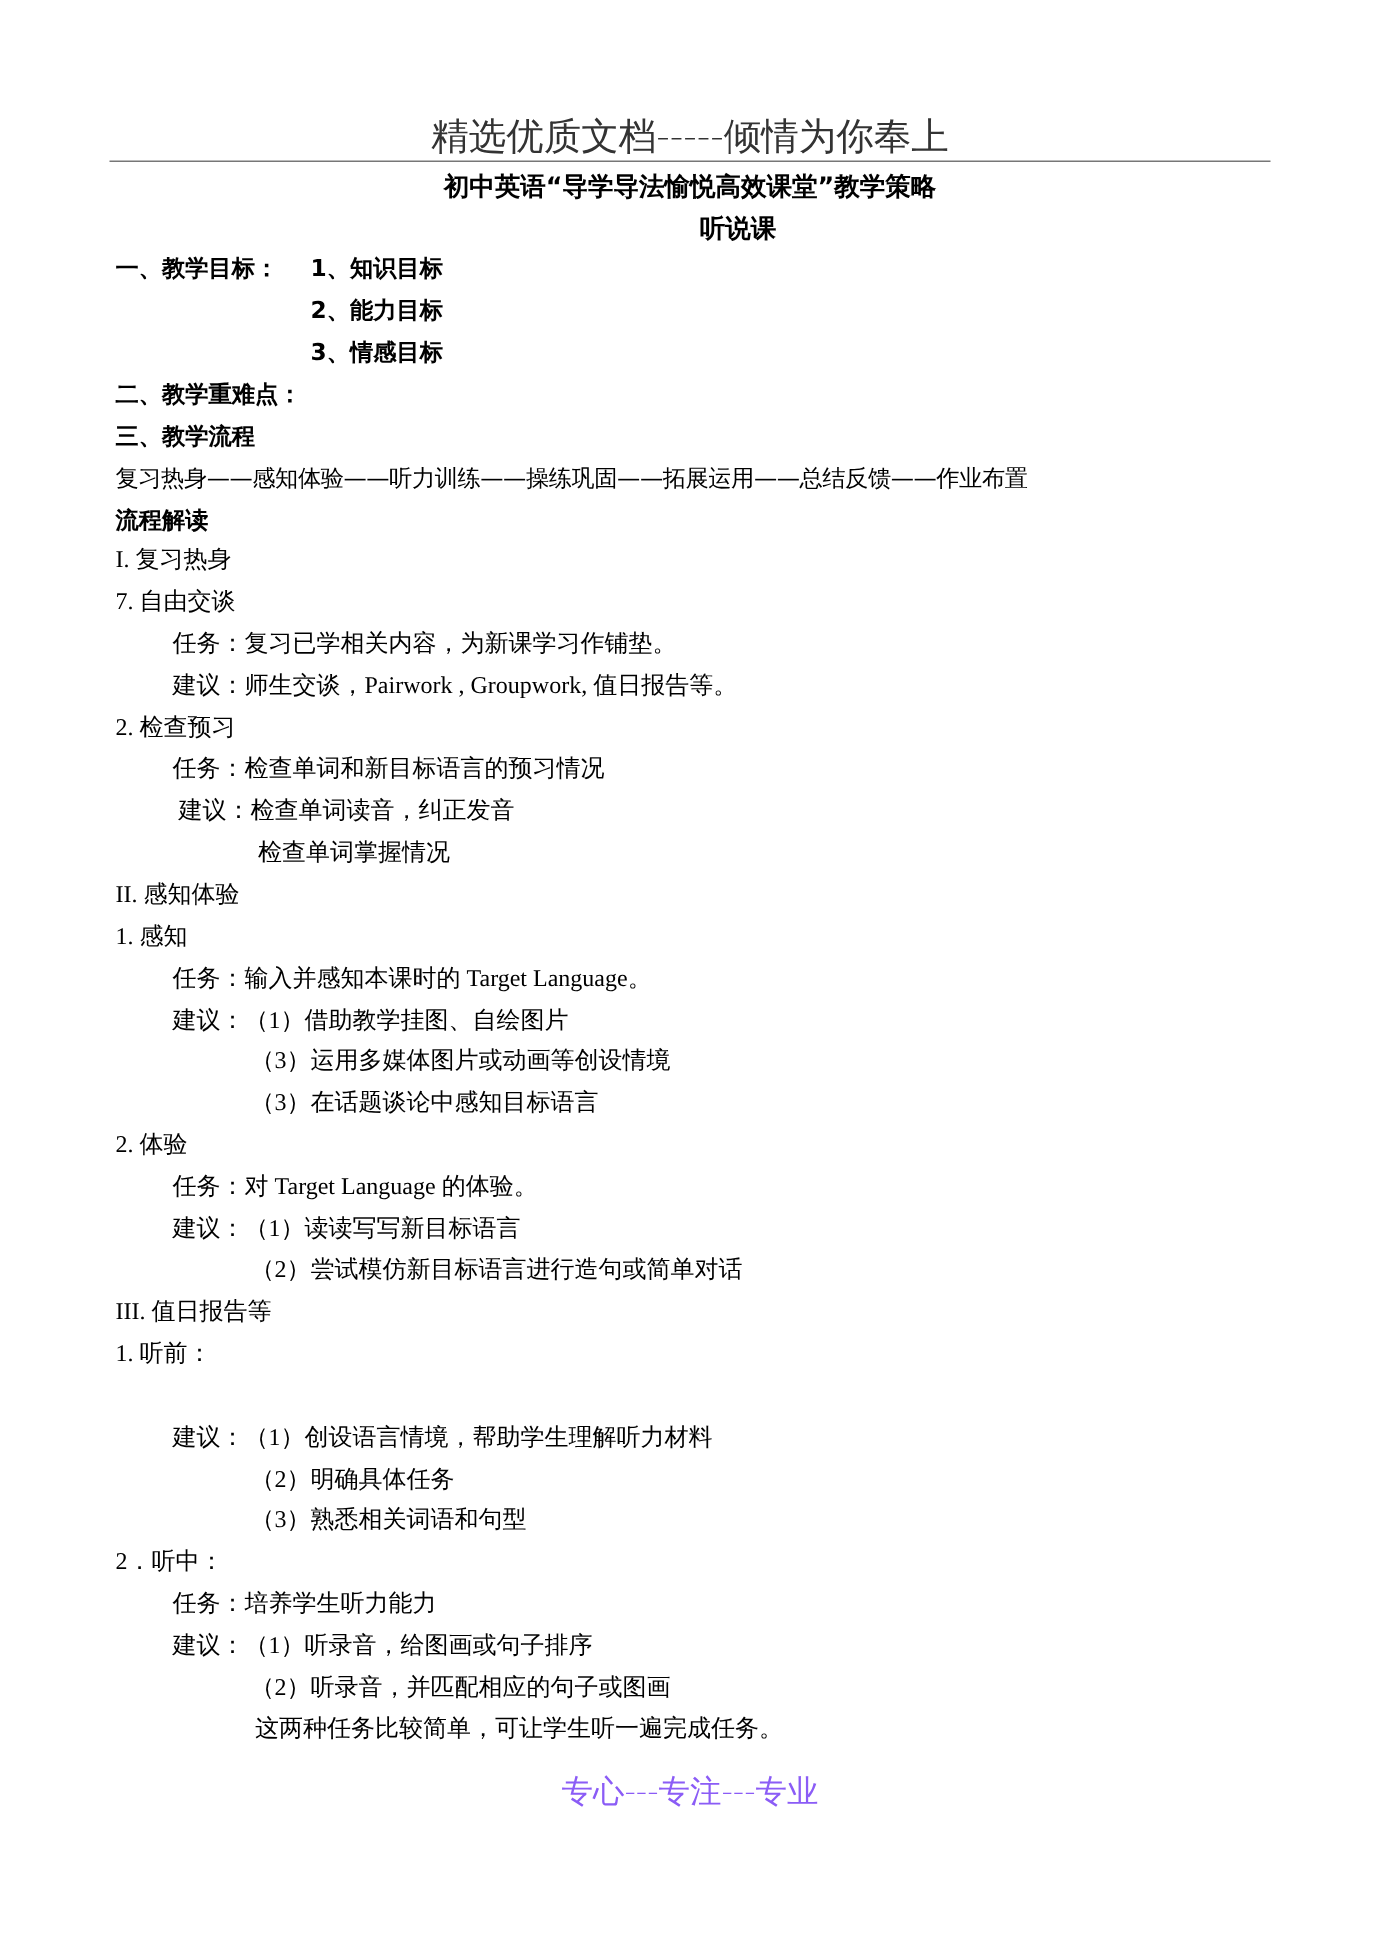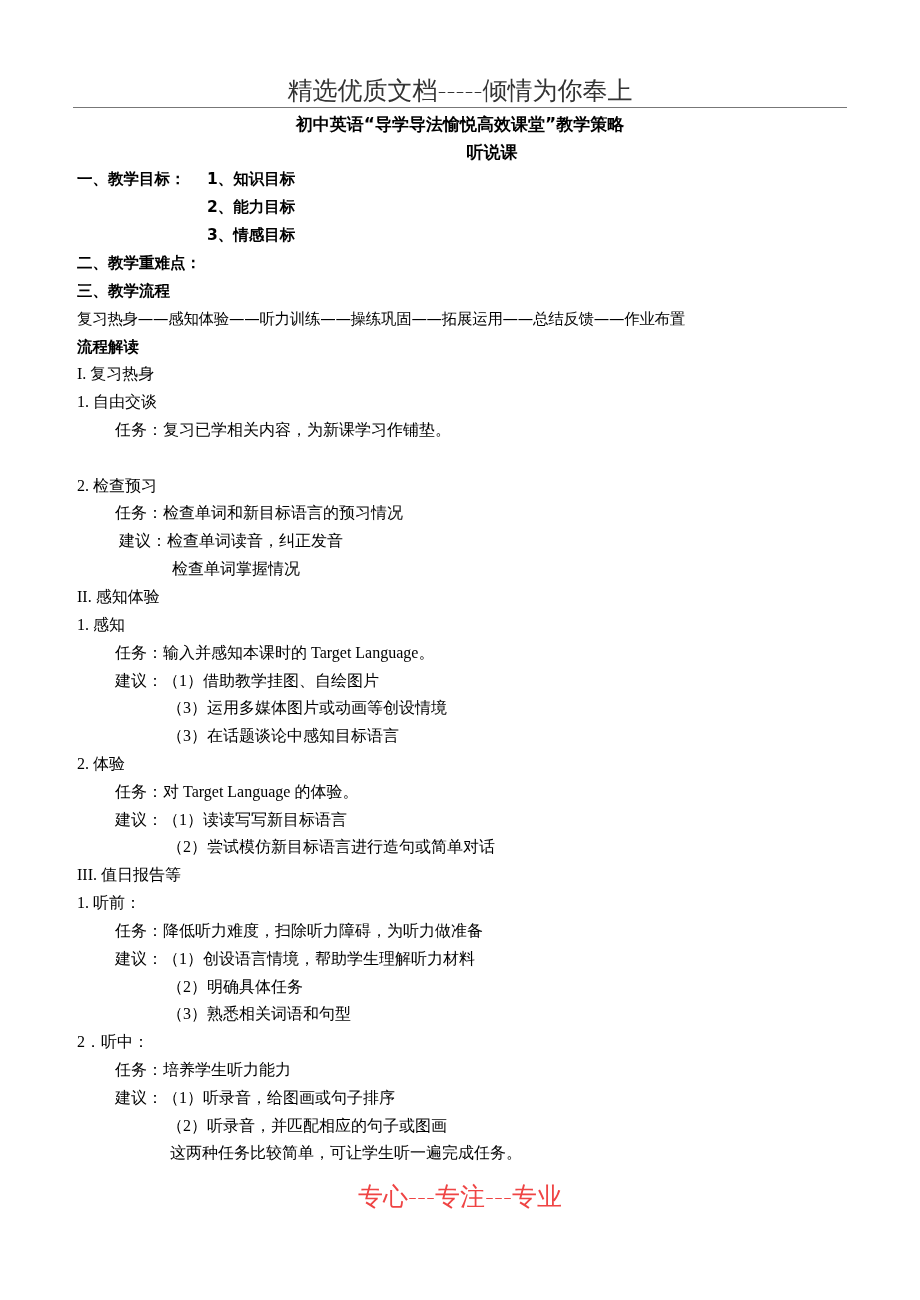--- a/index.html
+++ b/index.html
@@ -16,21 +16,21 @@
     font-family: "DejaVu Sans", sans-serif; font-weight: bold; font-size: 17px;
   }
   .line {
     position: absolute; white-space: nowrap;
     font-family: "Liberation Serif", "DejaVu Serif", serif; font-size: 16px; line-height: 20px;
   }
   .b { font-family: "DejaVu Sans", sans-serif; font-weight: bold; font-size: 15.5px; }
   .flow { font-family: "DejaVu Sans", sans-serif; font-size: 15.5px; letter-spacing: -0.3px; }
   .footer {
     position: absolute; left: 0; width: 920px; top: 1180px; text-align: center;
-    font-family: "DejaVu Sans", sans-serif; font-size: 25px; color: #ef4444; font-weight: 300;
+    font-family: "DejaVu Sans", sans-serif; font-size: 21px; color: #8b5cf6; font-weight: 300;
   }
 </style>
 </head>
 <body>
 
 <div class="page">
 
   <div class="hdr">精选优质文档-----倾情为你奉上</div>
   <div class="rule"></div>
 
@@ -42,43 +42,43 @@
   <div class="line b" style="left:207px; top:197px;">2、能力目标</div>
   <div class="line b" style="left:207px; top:225px;">3、情感目标</div>
 
   <div class="line b" style="left:77px; top:253px;">二、教学重难点：</div>
   <div class="line b" style="left:77px; top:281px;">三、教学流程</div>
 
   <div class="line flow" style="left:77px; top:309px;">复习热身——感知体验——听力训练——操练巩固——拓展运用——总结反馈——作业布置</div>
   <div class="line b" style="left:77px; top:337px;">流程解读</div>
 
   <div class="line" style="left:77px; top:364px;">I.  复习热身</div>
-  <div class="line" style="left:77px; top:392px;">1.    自由交谈</div>
+  <div class="line" style="left:77px; top:392px;">7.    自由交谈</div>
   <div class="line" style="left:115px; top:420px;">任务：复习已学相关内容，为新课学习作铺垫。</div>
+  <div class="line" style="left:115px; top:448px;">建议：师生交谈，Pairwork , Groupwork,  值日报告等。</div>
 
   <div class="line" style="left:77px; top:476px;">2.    检查预习</div>
   <div class="line" style="left:115px; top:503px;">任务：检查单词和新目标语言的预习情况</div>
   <div class="line" style="left:119px; top:531px;">建议：检查单词读音，纠正发音</div>
   <div class="line" style="left:172px; top:559px;">检查单词掌握情况</div>
 
   <div class="line" style="left:77px; top:587px;">II.  感知体验</div>
   <div class="line" style="left:77px; top:615px;">1.     感知</div>
   <div class="line" style="left:115px; top:643px;">任务：输入并感知本课时的 Target Language。</div>
   <div class="line" style="left:115px; top:671px;">建议：（1）借助教学挂图、自绘图片</div>
   <div class="line" style="left:167px; top:698px;">（3）运用多媒体图片或动画等创设情境</div>
   <div class="line" style="left:167px; top:726px;">（3）在话题谈论中感知目标语言</div>
 
   <div class="line" style="left:77px; top:754px;">2.    体验</div>
   <div class="line" style="left:115px; top:782px;">任务：对 Target Language 的体验。</div>
   <div class="line" style="left:115px; top:810px;">建议：（1）读读写写新目标语言</div>
   <div class="line" style="left:167px; top:837px;">（2）尝试模仿新目标语言进行造句或简单对话</div>
 
   <div class="line" style="left:77px; top:865px;">III.  值日报告等</div>
   <div class="line" style="left:77px; top:893px;">1.    听前：</div>
-  <div class="line" style="left:115px; top:921px;">任务：降低听力难度，扫除听力障碍，为听力做准备</div>
   <div class="line" style="left:115px; top:949px;">建议：（1）创设语言情境，帮助学生理解听力材料</div>
   <div class="line" style="left:167px; top:977px;">（2）明确具体任务</div>
   <div class="line" style="left:167px; top:1004px;">（3）熟悉相关词语和句型</div>
 
   <div class="line" style="left:77px; top:1032px;">2．听中：</div>
   <div class="line" style="left:115px; top:1060px;">任务：培养学生听力能力</div>
   <div class="line" style="left:115px; top:1088px;">建议：（1）听录音，给图画或句子排序</div>
   <div class="line" style="left:167px; top:1116px;">（2）听录音，并匹配相应的句子或图画</div>
   <div class="line" style="left:170px; top:1143px;">这两种任务比较简单，可让学生听一遍完成任务。</div>
 

